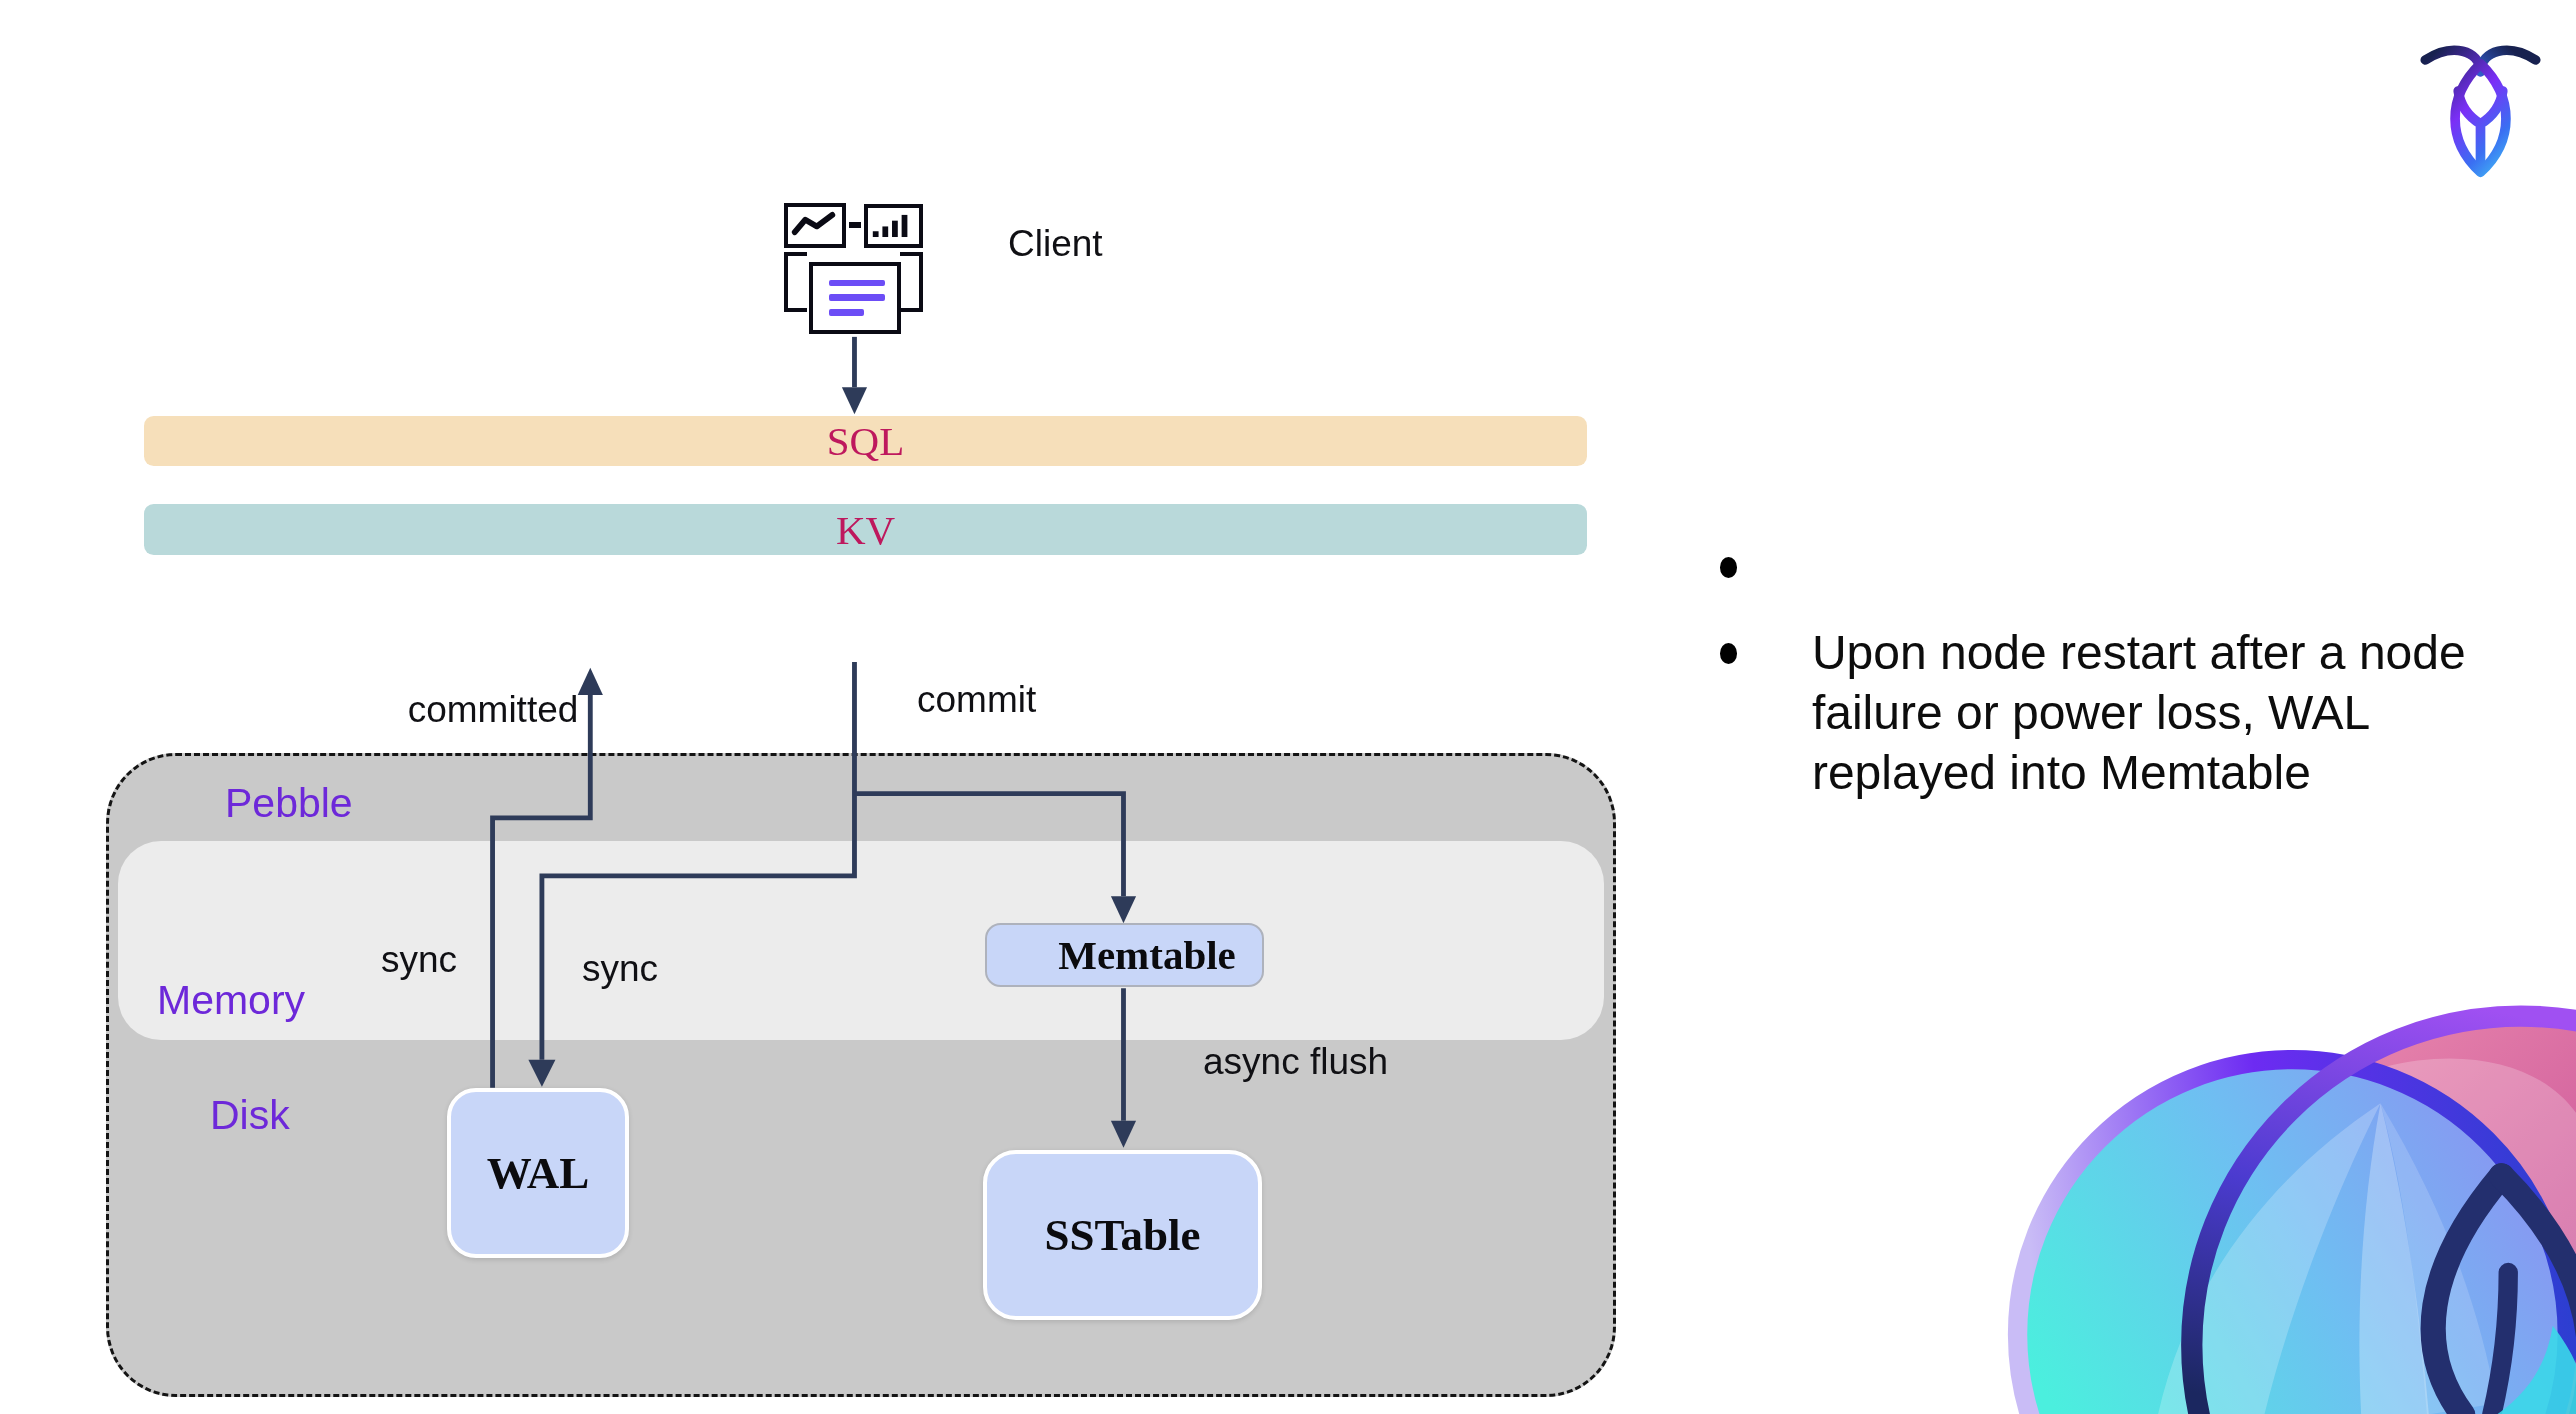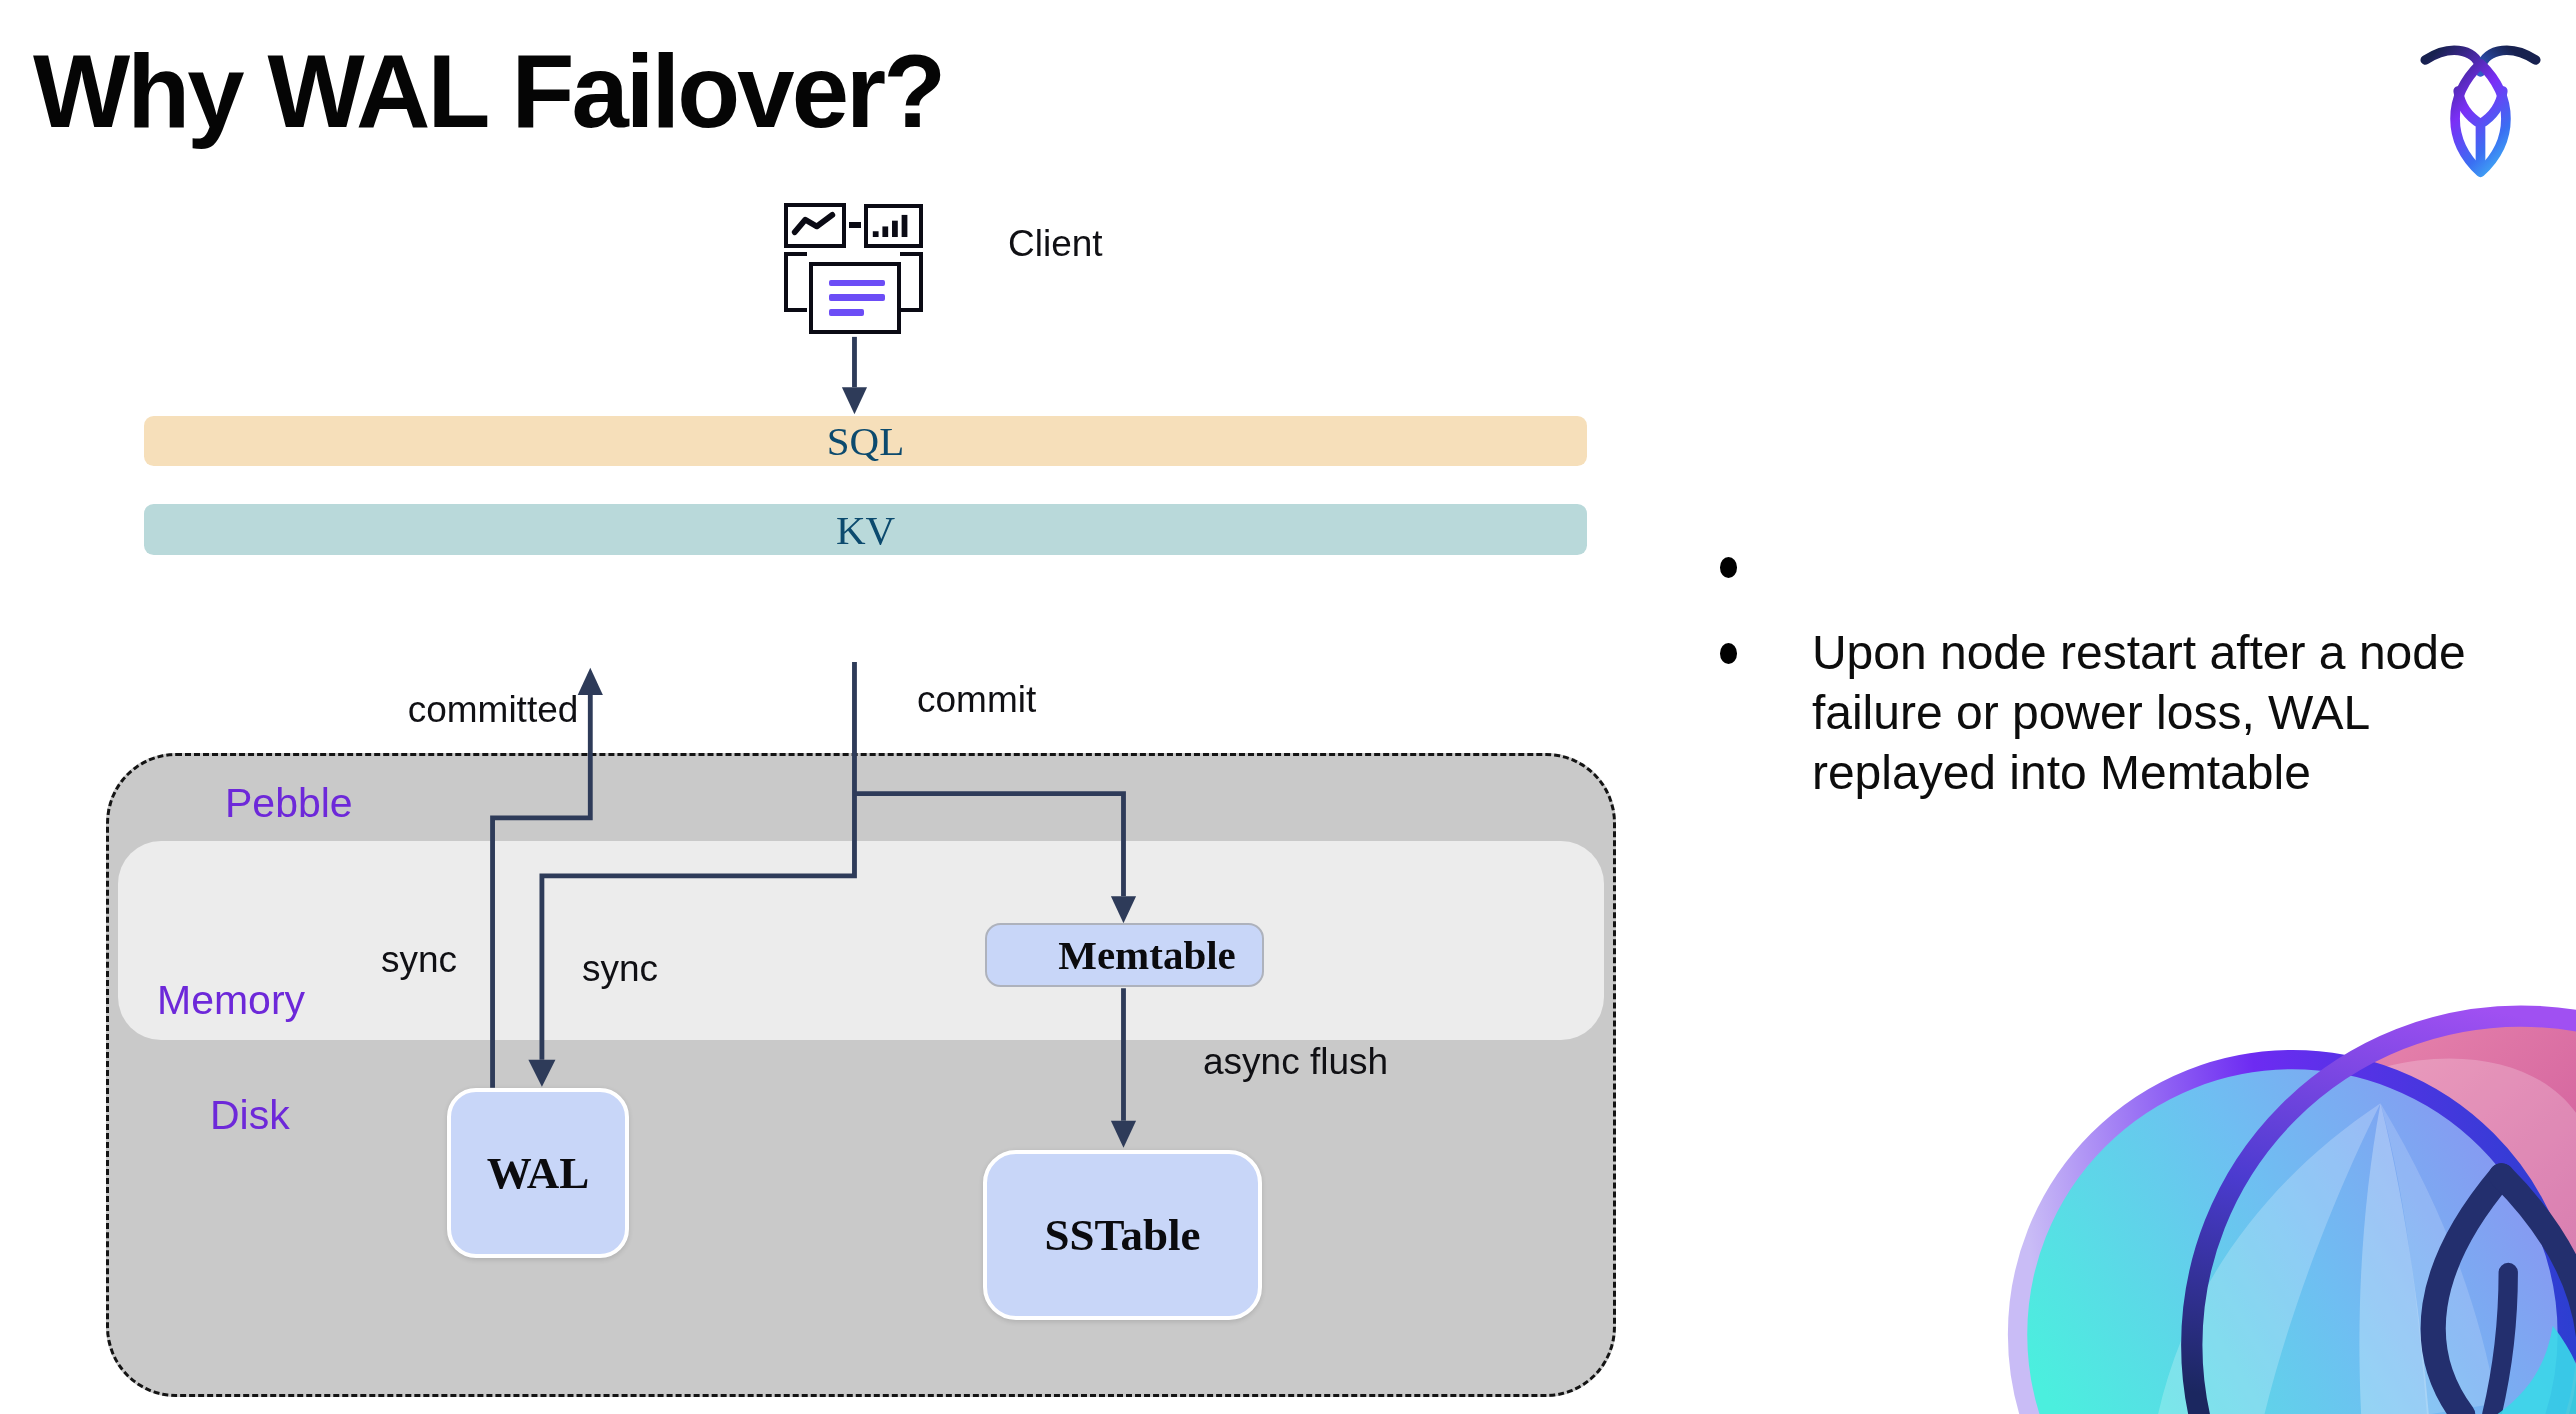--- a/index.html
+++ b/index.html
@@ -40,21 +40,21 @@
   .ci-doc-line2 { left: 15.5px; top: 28px;  width: 56px; }
   .ci-doc-line3 { left: 15.5px; top: 43px;  width: 35px; }
   .client-label { left: 1008px; top: 223px; font-size: 37px; color: #101014; }
 
   
   .layer {
     left: 144px; width: 1443px;
     border-radius: 9.7px;
     display: flex; align-items: center; justify-content: center;
     font-family: "Liberation Serif", "DejaVu Serif", serif;
-    font-size: 41px; color: #0c4a6e;
+    font-size: 41px; color: #be185d;
     box-sizing: border-box;
   }
   .layer-sql     { top: 416px; height: 50px; background: #f6dfba; }
   .layer-kv      { top: 504px; height: 51px; background: #b9d9da; }
   .layer-storage { top: 580px; height: 81px; background: #d4cde5; }
 
   
   .edge-label { font-size: 37px; color: #101014; white-space: nowrap; }
   .lbl-committed { left: 493px; top: 689px; transform: translateX(-50%); }
   .lbl-commit    { left: 917px; top: 679px; }
@@ -138,21 +138,20 @@
     <path d="M420,250 C400,360 395,470 400,572 L470,572 C460,460 445,350 420,250 Z" fill="#ffffff" opacity="0.28"></path>
     <path d="M420,250 C480,350 520,450 540,560 L468,572 C458,450 445,340 420,250 Z" fill="#ffffff" opacity="0.16"></path>
     <circle cx="329" cy="489" r="284" fill="none" stroke="url(#gBlueRing)" stroke-width="20"></circle>
     <circle cx="565" cy="500" r="340" fill="none" stroke="url(#gPinkRing)" stroke-width="22"></circle>
     <path d="M545,325 C465,420 455,505 505,572" fill="none" stroke="#232F6E" stroke-width="26" stroke-linecap="round"></path>
     <path d="M545,325 C630,410 650,495 628,572" fill="none" stroke="#232F6E" stroke-width="26" stroke-linecap="round"></path>
     <path d="M552,425 C552,485 545,530 535,572" fill="none" stroke="#232F6E" stroke-width="20" stroke-linecap="round"></path>
     <path d="M598,480 C625,515 635,545 628,572 L540,572 C578,545 592,515 598,480 Z" fill="#3BD7E9" opacity="0.9"></path>
   </svg>
 
-  <div class="abs title content-layer">Why WAL Failover?</div>
 
   <svg class="abs logo content-layer" viewBox="0 0 158 160" aria-hidden="true">
     <defs>
       <linearGradient id="gLogo" gradientUnits="userSpaceOnUse" x1="28" y1="30" x2="130" y2="130">
         <stop offset="0" stop-color="#17214F"></stop>
         <stop offset="0.45" stop-color="#7B2FF7"></stop>
         <stop offset="0.75" stop-color="#3A6FF2"></stop>
         <stop offset="1" stop-color="#43C6F5"></stop>
       </linearGradient>
       <linearGradient id="gLogo2" gradientUnits="userSpaceOnUse" x1="130" y1="40" x2="40" y2="140">

